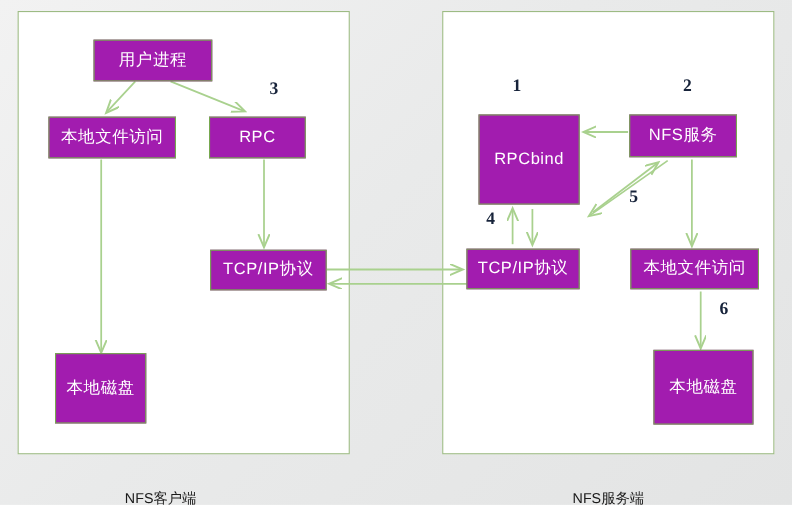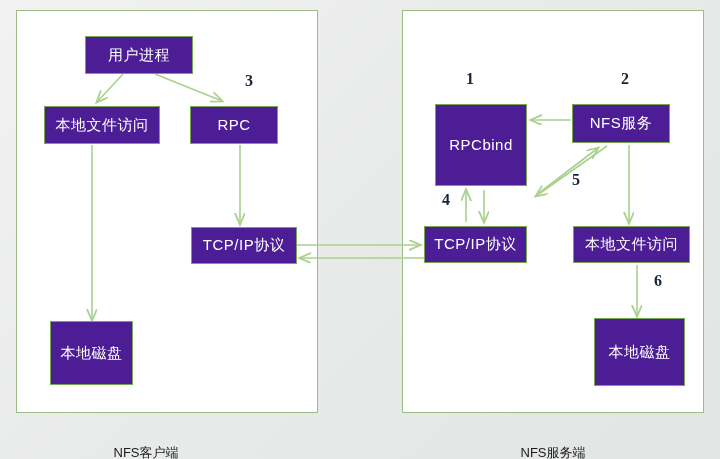--- a/index.html
+++ b/index.html
@@ -13,21 +13,21 @@
   .panel{
     position:absolute;background:#ffffff;
     border:1.5px solid #9dbb84;
     box-sizing:border-box;
   }
   #panel-client{left:16px;top:10px;width:302px;height:403px;}
   #panel-server{left:402px;top:10px;width:302px;height:403px;}
 
   .node{
     position:absolute;box-sizing:border-box;
-    background:#4c1d95;border:1px solid #76a84f;
+    background:#a21caf;border:1px solid #76a84f;
     color:#ffffff;display:flex;align-items:center;justify-content:center;
     font-size:15px;letter-spacing:.5px;text-align:center;line-height:1.1;
     z-index:3;
   }
   .num{
     position:absolute;color:#17233a;font-size:16px;font-weight:bold;
     font-family:"Liberation Serif","DejaVu Serif",serif;z-index:4;
   }
   .caption{
     position:absolute;color:#1b1b1b;font-size:13px;text-align:center;z-index:4;margin-top:12px;

